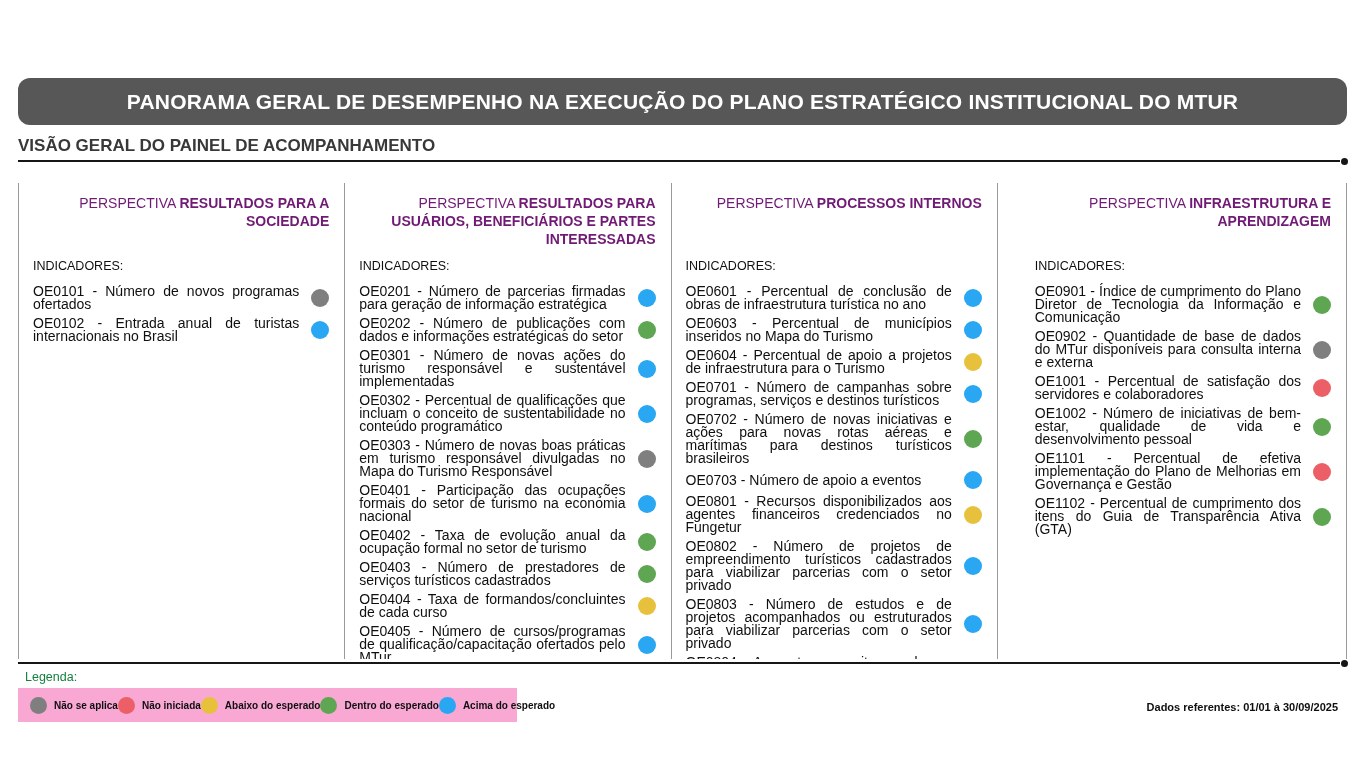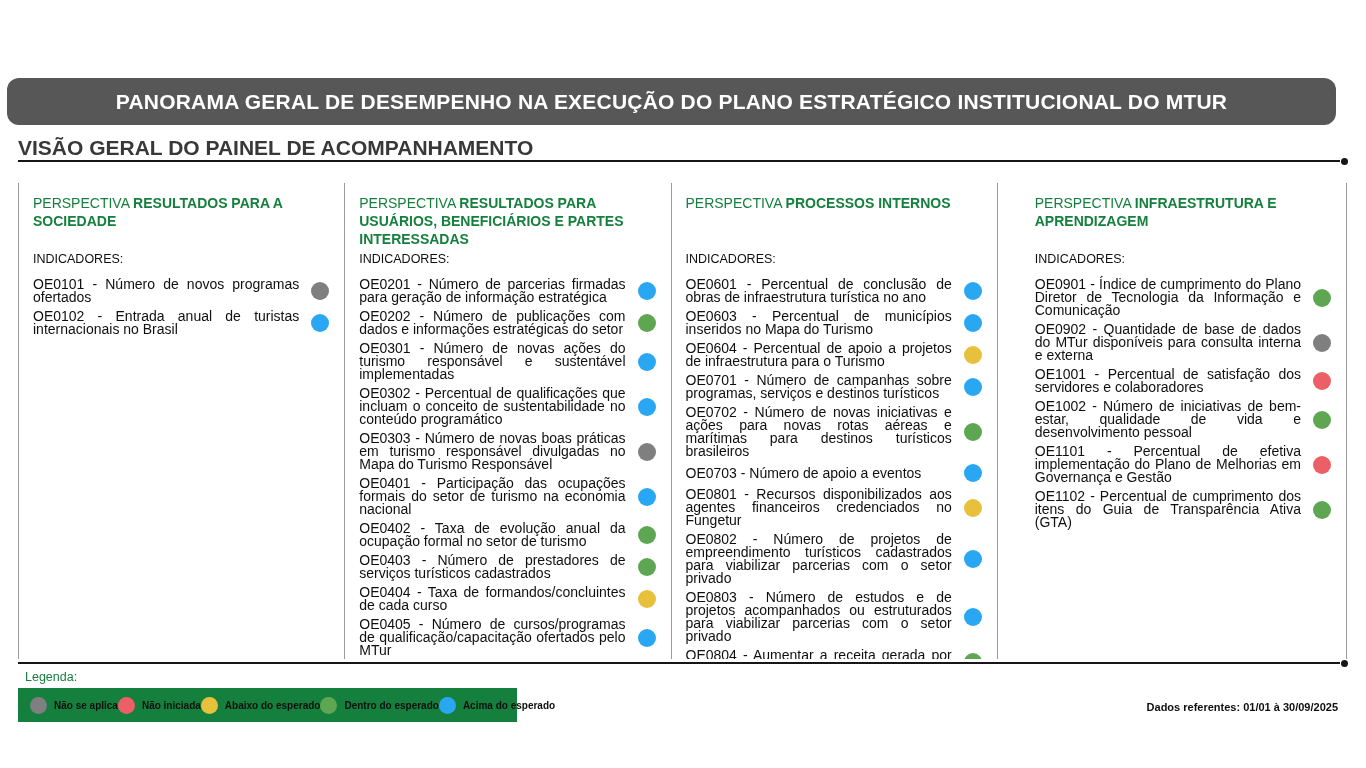--- a/index.html
+++ b/index.html
@@ -1,62 +1,62 @@
 <!DOCTYPE html>
 <html><head>
 <meta charset="utf-8">
 <style>
   html,body{margin:0;padding:0;}
   body{
     width:1366px;height:768px;background:#ffffff;position:relative;overflow:hidden;
     font-family:"Liberation Sans", sans-serif;color:#111;
   }
   .title-bar{
-    position:absolute;left:7px;top:78px;width:1329px;height:47px;
+    position:absolute;left:18px;top:78px;width:1329px;height:47px;
     background:#575757;border-radius:12px;
     display:flex;align-items:center;justify-content:center;box-sizing:border-box;
   }
   .title-bar .title-text{
     color:#ffffff;font-size:21px;font-weight:bold;letter-spacing:.2px;white-space:nowrap;
   }
   .section-title{
-    position:absolute;left:18px;top:136px;font-size:21px;font-weight:bold;color:#383838;
+    position:absolute;left:18px;top:136px;font-size:17px;font-weight:bold;color:#383838;
   }
   .rule{
     position:absolute;left:18px;width:1322px;height:0;border-top:2px solid #161616;
   }
   .rule::after{
     content:"";position:absolute;right:-8px;top:-4.5px;width:7px;height:7px;
     background:#161616;border-radius:50%;
   }
   .rule-top{top:160px;}
   .rule-bottom{top:662px;}
   .panel{
     position:absolute;left:18px;top:183px;width:1329px;height:476px;
     display:flex;box-sizing:border-box;
   }
   .column{
     flex:1 1 0;border-left:1px solid #9a9a9a;box-sizing:border-box;
     padding:8px 15px 0 14px;overflow:hidden;
   }
   .column:last-child{border-right:1px solid #9a9a9a;padding-left:37px;}
   .col-header{
-    text-align:left;font-size:14px;line-height:1.3;color:#15803d;height:42px;padding-top:3px;
+    text-align:right;font-size:14px;line-height:1.3;color:#701a75;height:42px;padding-top:3px;
   }
   .col-header .bold{font-weight:bold;}
-  .indicators-label{font-size:12.5px;color:#0f0f0f;margin-top:16px;margin-bottom:12px;}
+  .indicators-label{font-size:12.5px;color:#0f0f0f;margin-top:23px;margin-bottom:12px;}
   .indicator-row{display:flex;align-items:center;margin-top:6px;}
   .indicator-row:first-of-type{margin-top:0;}
   .indicator-text{
     flex:1 1 auto;font-size:14px;line-height:13px;text-align:justify;color:#0f0f0f;
   }
   .status-dot{width:18px;height:18px;border-radius:50%;margin-left:12px;flex:0 0 auto;}
   .legend-label{position:absolute;left:25px;top:670px;font-size:12.5px;color:#15803d;}
   .legend-strip{
-    position:absolute;left:18px;top:688px;width:499px;height:34px;background:#15803d;
+    position:absolute;left:18px;top:688px;width:499px;height:34px;background:#f9a8d4;
     display:flex;align-items:center;justify-content:space-between;
     padding:0 12px;box-sizing:border-box;
   }
   .legend-item{display:flex;align-items:center;}
   .legend-dot{width:17px;height:17px;border-radius:50%;margin-right:7px;flex:0 0 auto;}
   .legend-text{font-size:10px;font-weight:bold;color:#0f0f0f;white-space:nowrap;}
   .footer-ref{position:absolute;right:28px;top:701px;font-size:11px;font-weight:bold;color:#0f0f0f;}
 </style>
 </head>
 <body>

